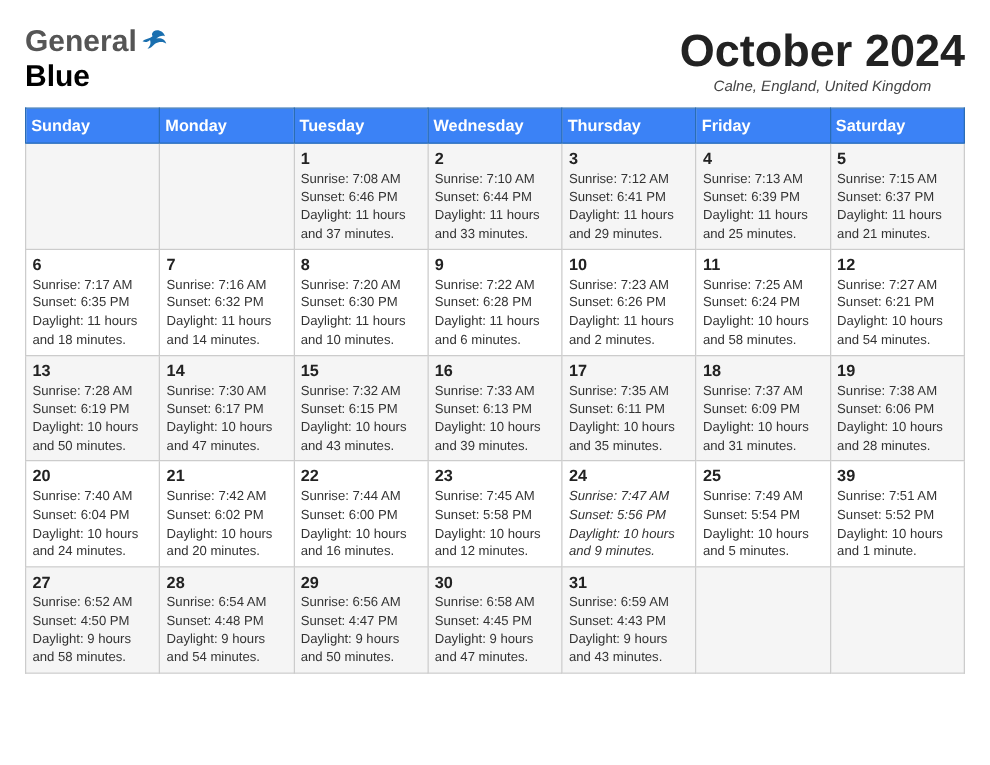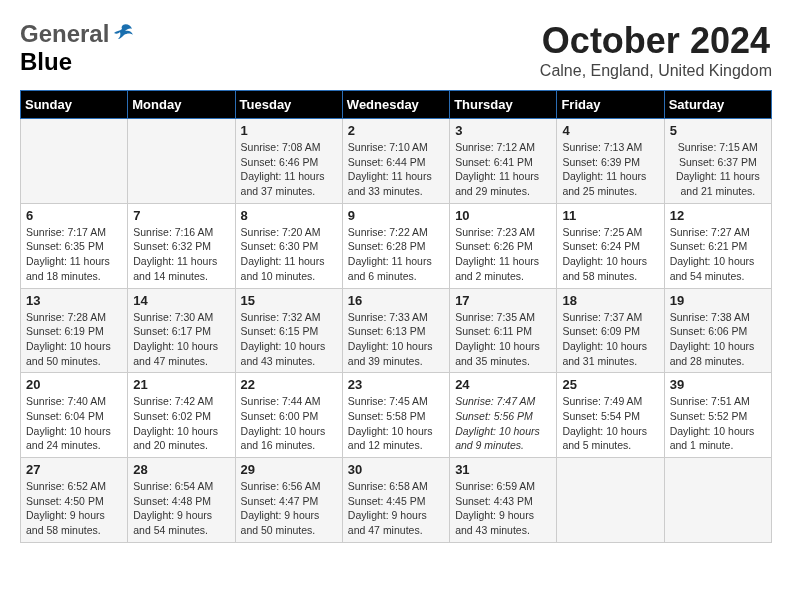--- a/index.html
+++ b/index.html
@@ -23,30 +23,31 @@
     }
     .title-area {
       text-align: center;
     }
     .month-title {
       font-size: 36px;
       font-weight: bold;
       color: #222;
     }
     .location {
-      font-size: 16px;
+      font-size: 12px;
       color: #444;
+      font-style: italic;
     }
     table {
       width: 100%;
       border-collapse: collapse;
       table-layout: fixed;
     }
     thead tr th {
-      background-color: #000000;
+      background-color: #3b82f6;
       color: #fff;
       font-size: 13px;
       font-weight: bold;
       padding: 6px 4px;
       text-align: left;
       border: 1px solid #2a6db5;
     }
     tbody tr td {
       border: 1px solid #ccc;
       vertical-align: top;
@@ -154,21 +155,21 @@
         </td>
         <td>
           <span class="day-number">4</span>
           <div class="day-info" style="white-space: pre-line;">Sunrise: 7:13 AM
 Sunset: 6:39 PM
 Daylight: 11 hours
 and 25 minutes.</div>
         </td>
         <td>
           <span class="day-number">5</span>
-          <div class="day-info" style="white-space: pre-line; text-align: center;">Sunrise: 7:15 AM
+          <div class="day-info" style="white-space: pre-line;">Sunrise: 7:15 AM
 Sunset: 6:37 PM
 Daylight: 11 hours
 and 21 minutes.</div>
         </td>
       </tr>
       <tr>
         <td>
           <span class="day-number">6</span>
           <div class="day-info" style="white-space: pre-line;">Sunrise: 7:17 AM
 Sunset: 6:35 PM

